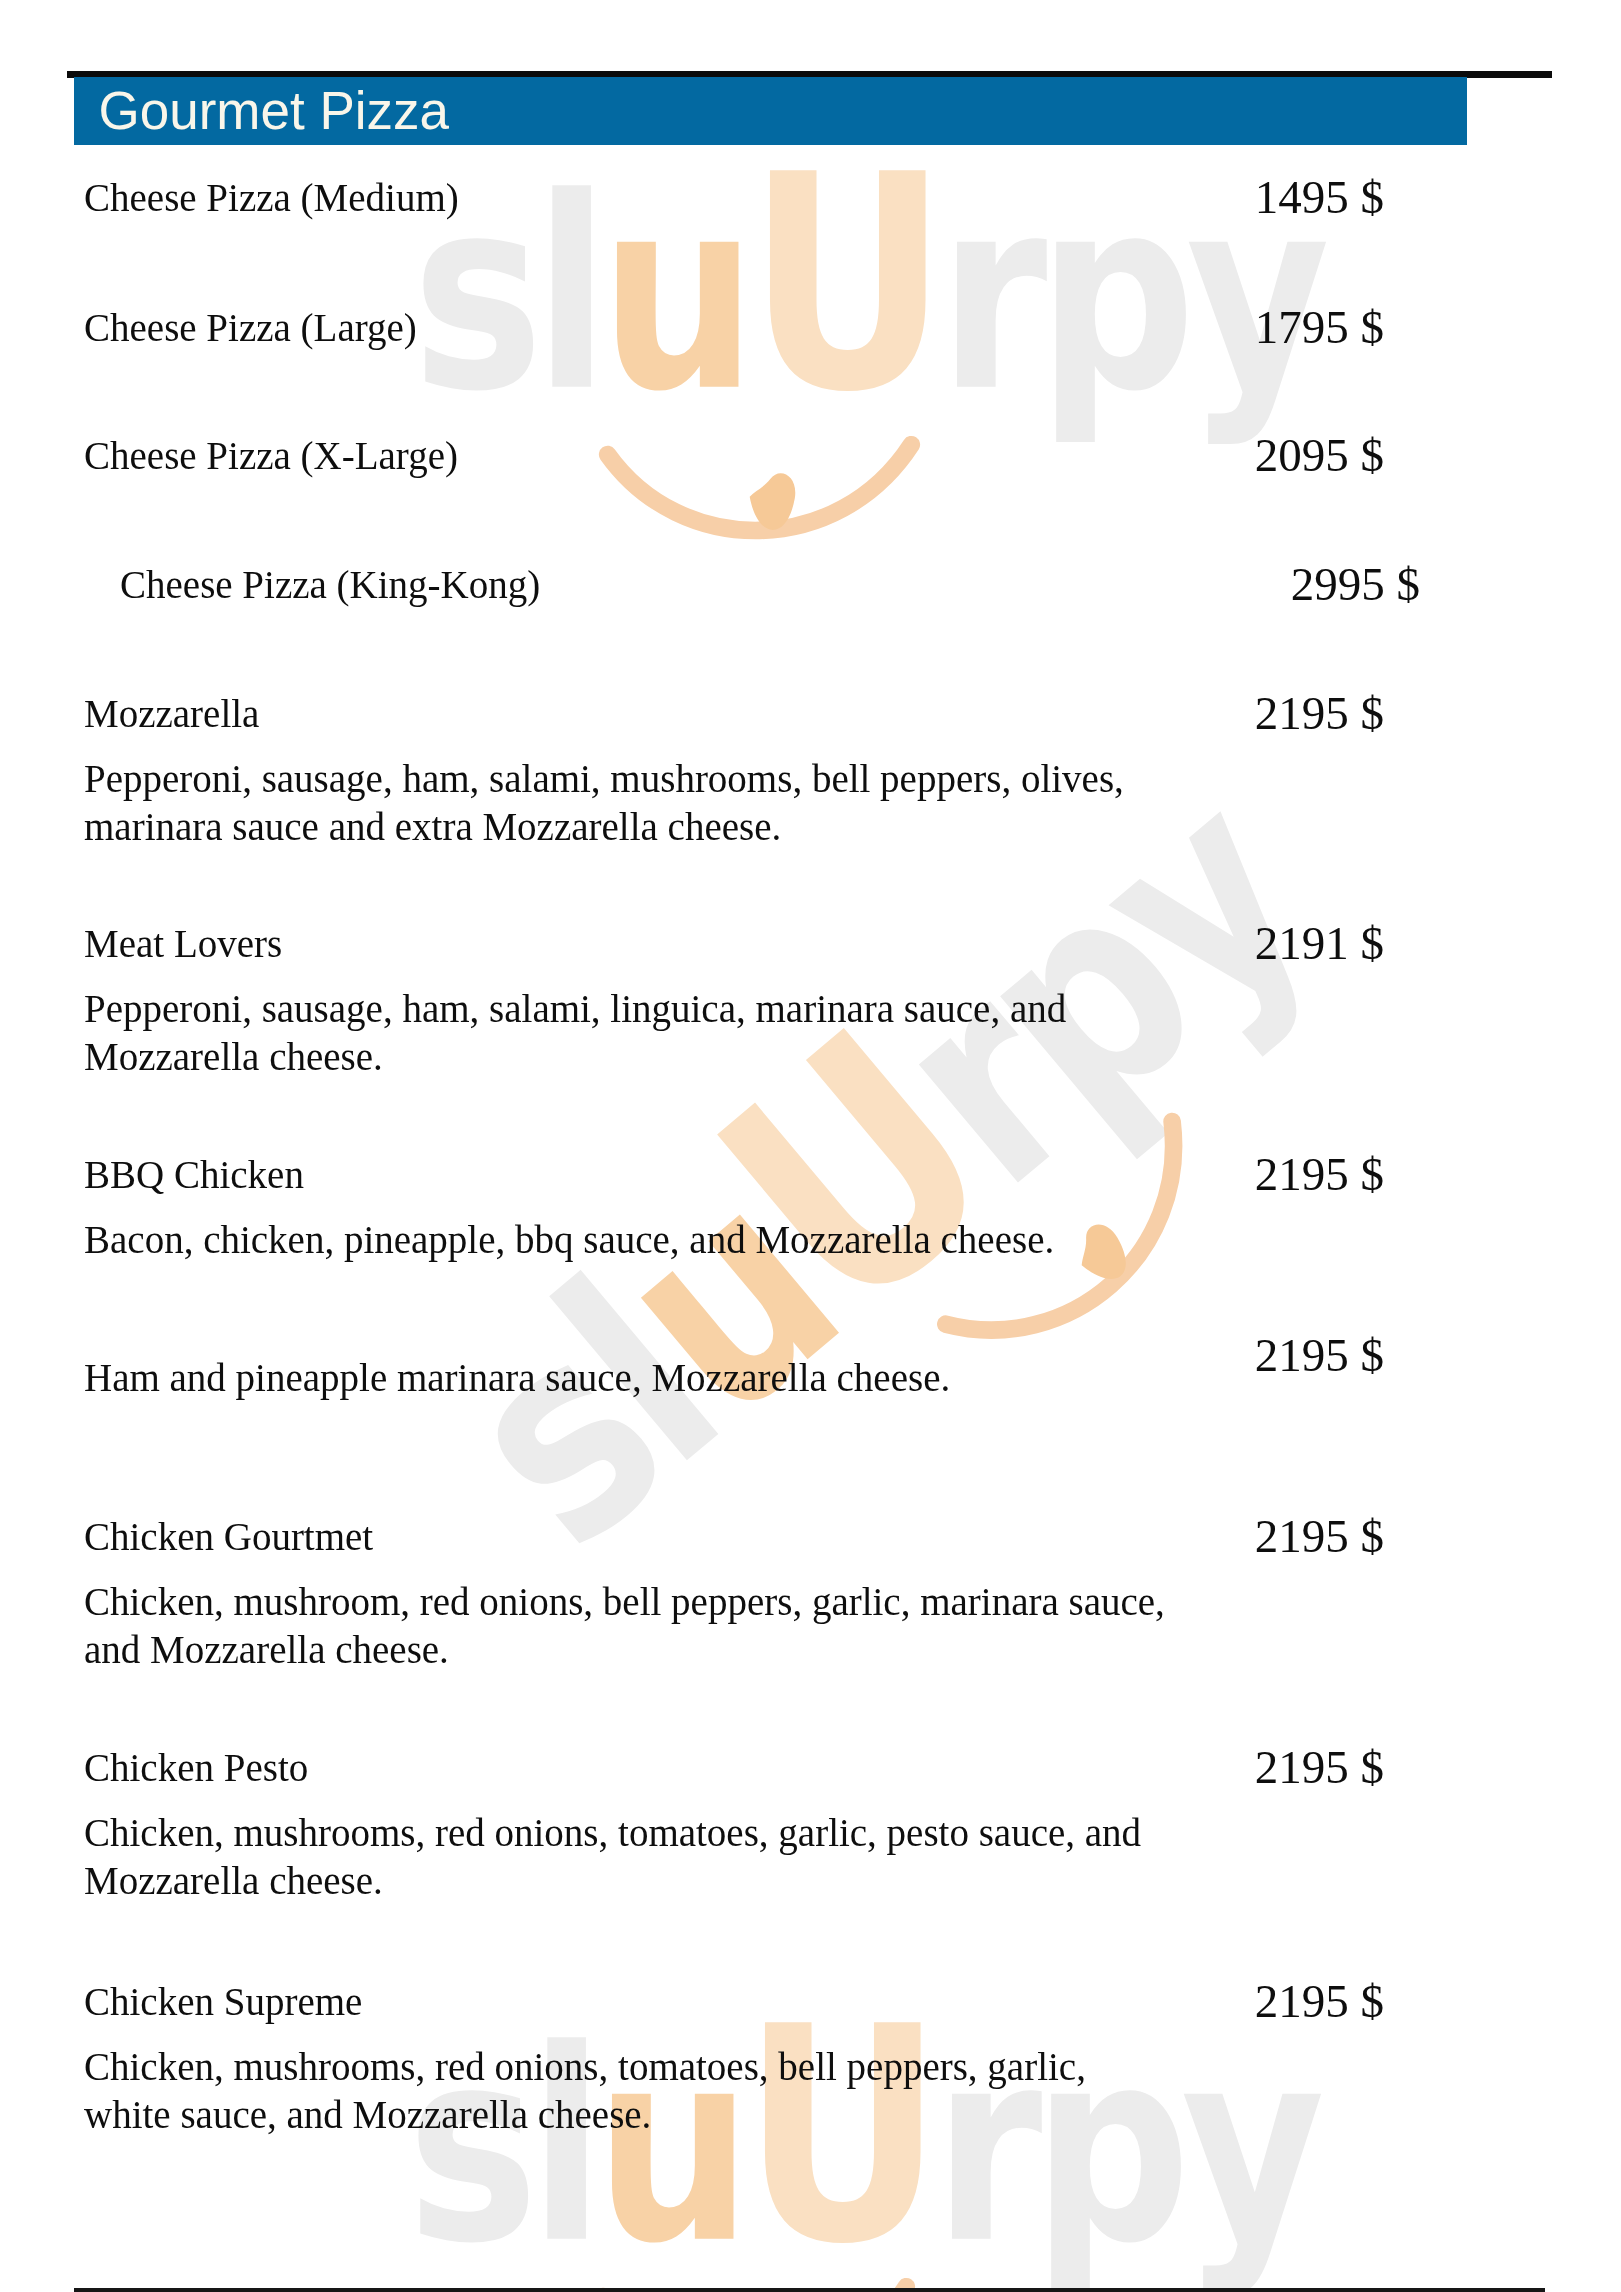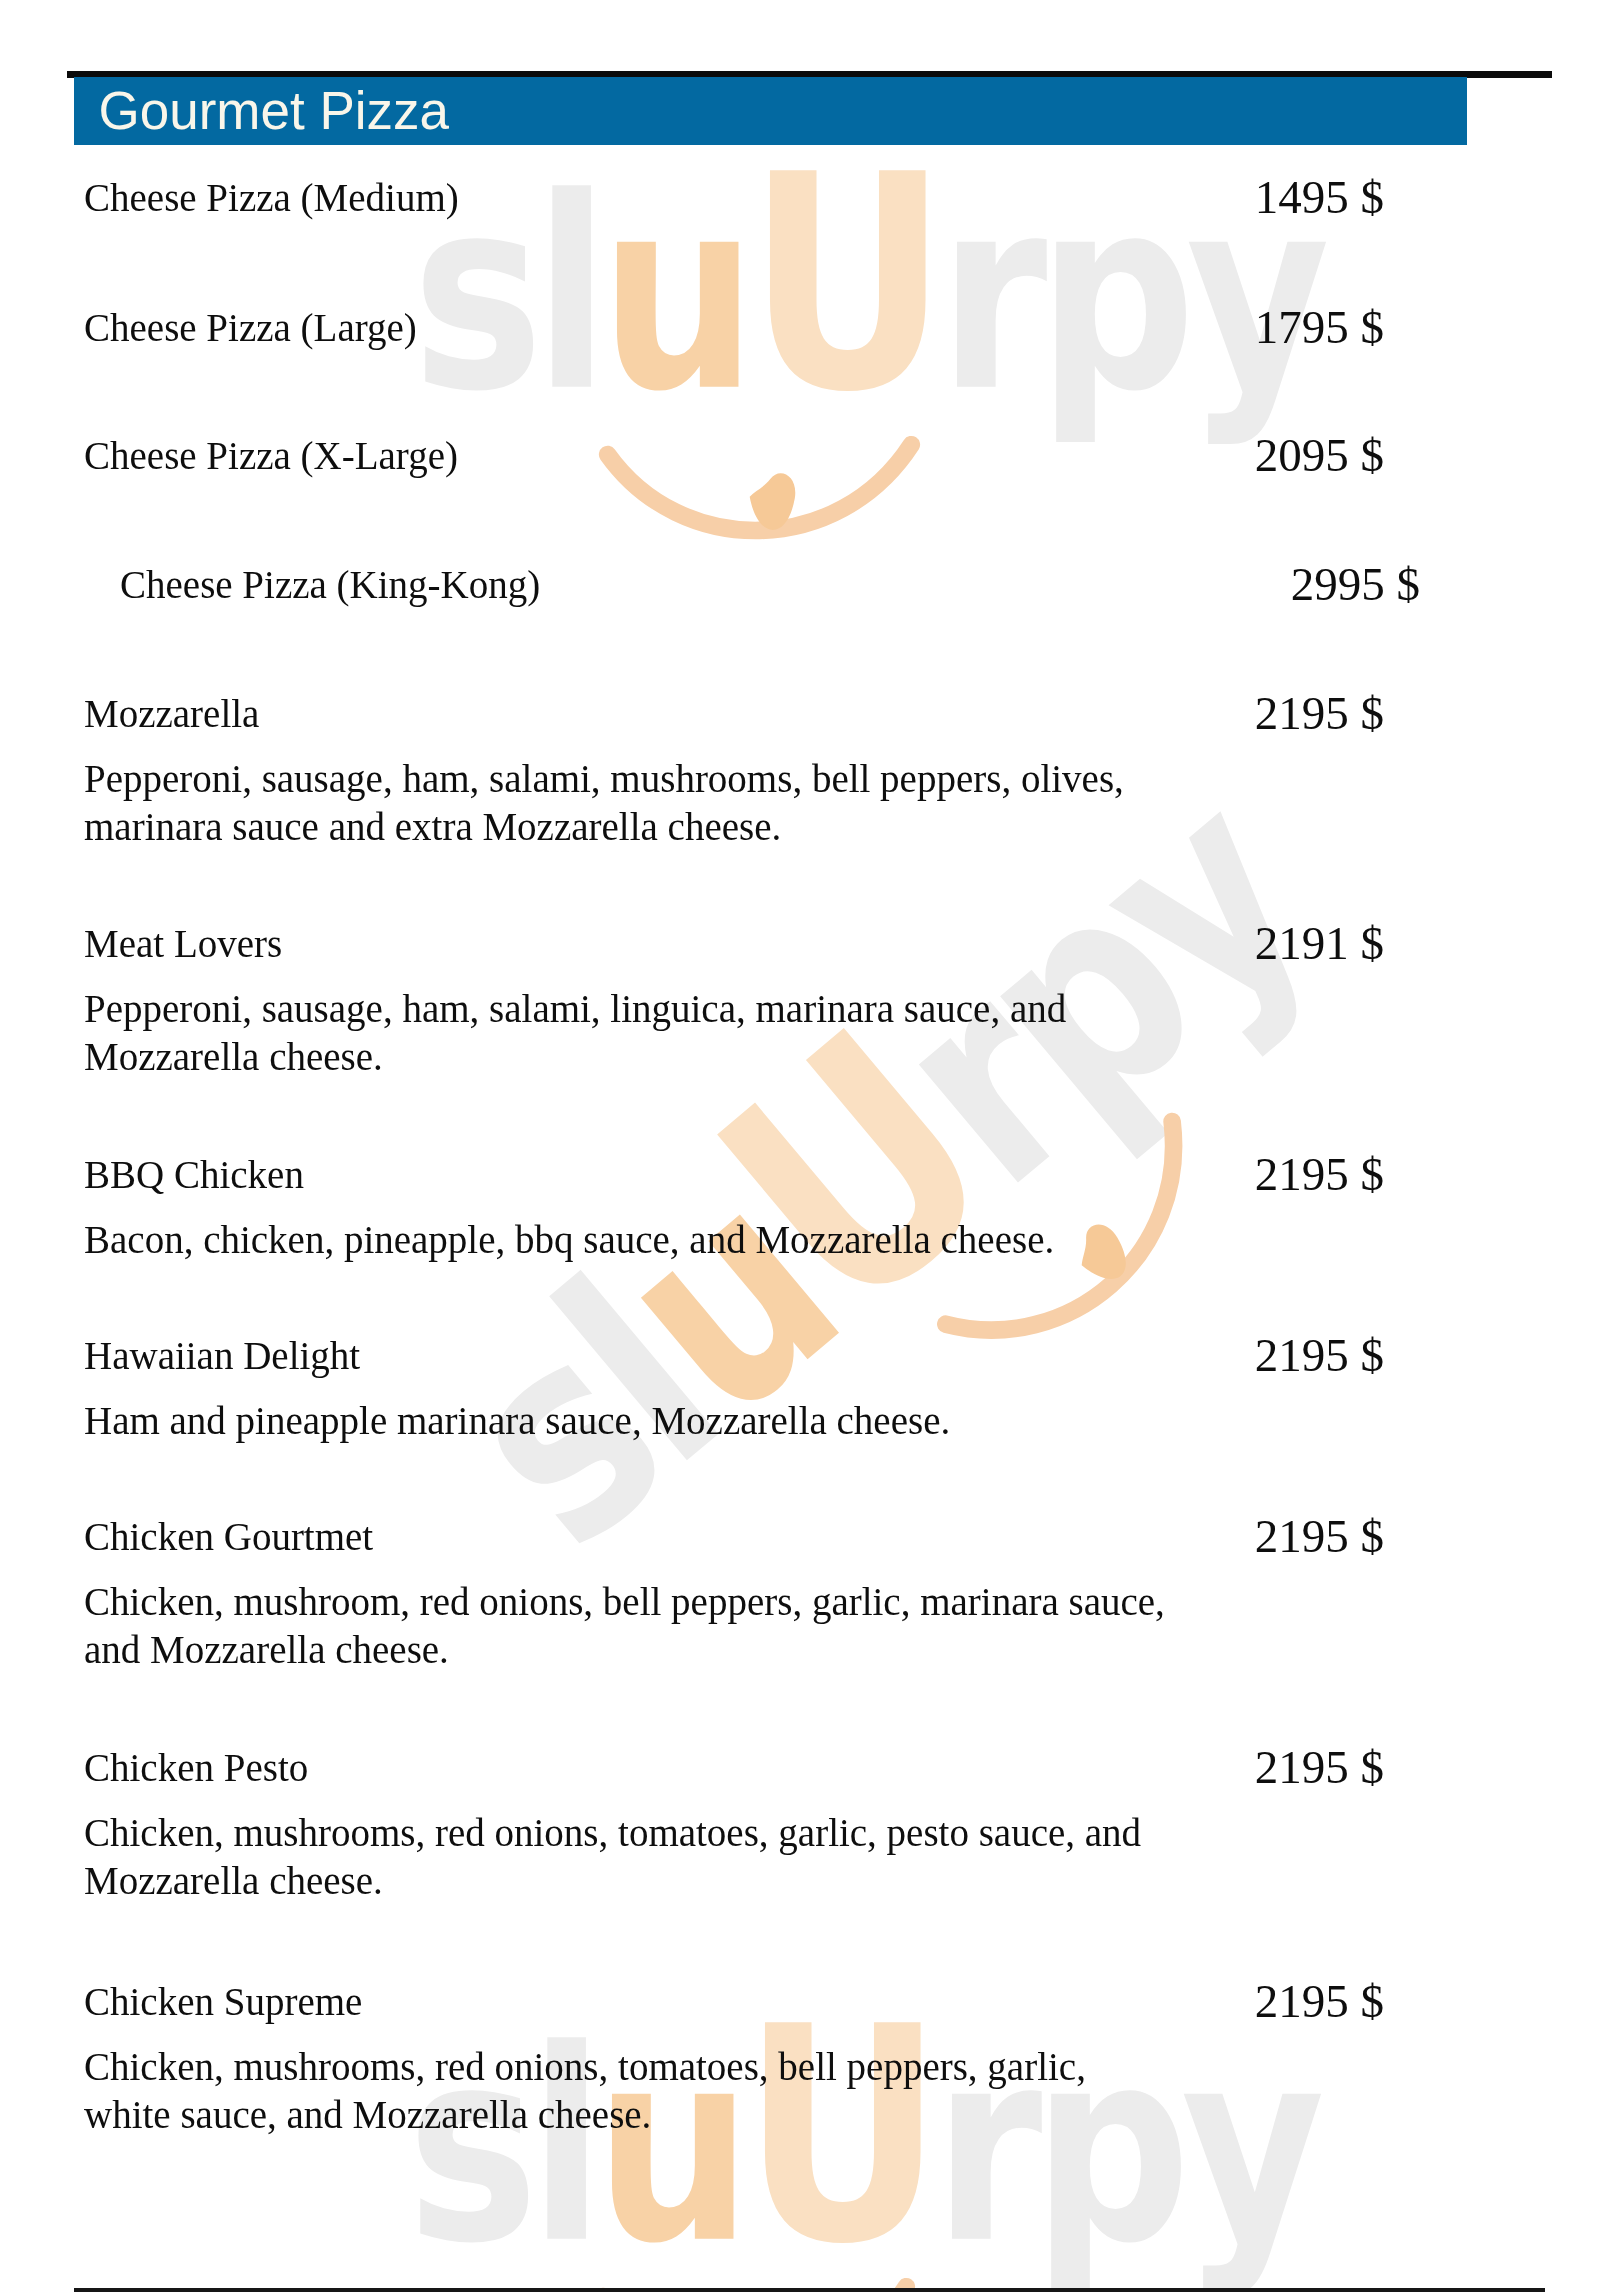--- a/index.html
+++ b/index.html
@@ -127,21 +127,20 @@
 
   <div class="item" style="top:1153px;">
     <div class="iname">BBQ Chicken</div>
     <div class="iprice">2195 $</div>
     <div class="idesc">
       <div>Bacon, chicken, pineapple, bbq sauce, and Mozzarella cheese.</div>
     </div>
   </div>
 
   <div class="item" style="top:1334px;">
-    <div class="iname">Hawaiian Delight</div>
     <div class="iprice">2195 $</div>
     <div class="idesc">
       <div>Ham and pineapple marinara sauce, Mozzarella cheese.</div>
     </div>
   </div>
 
   <div class="item" style="top:1515px;">
     <div class="iname">Chicken Gourtmet</div>
     <div class="iprice">2195 $</div>
     <div class="idesc">

